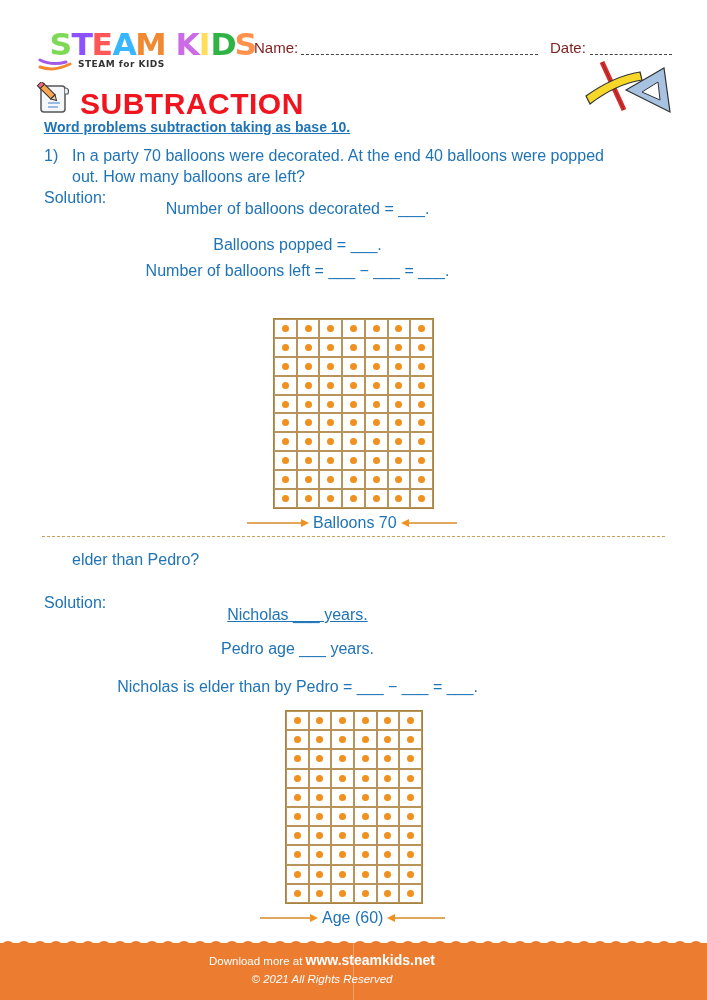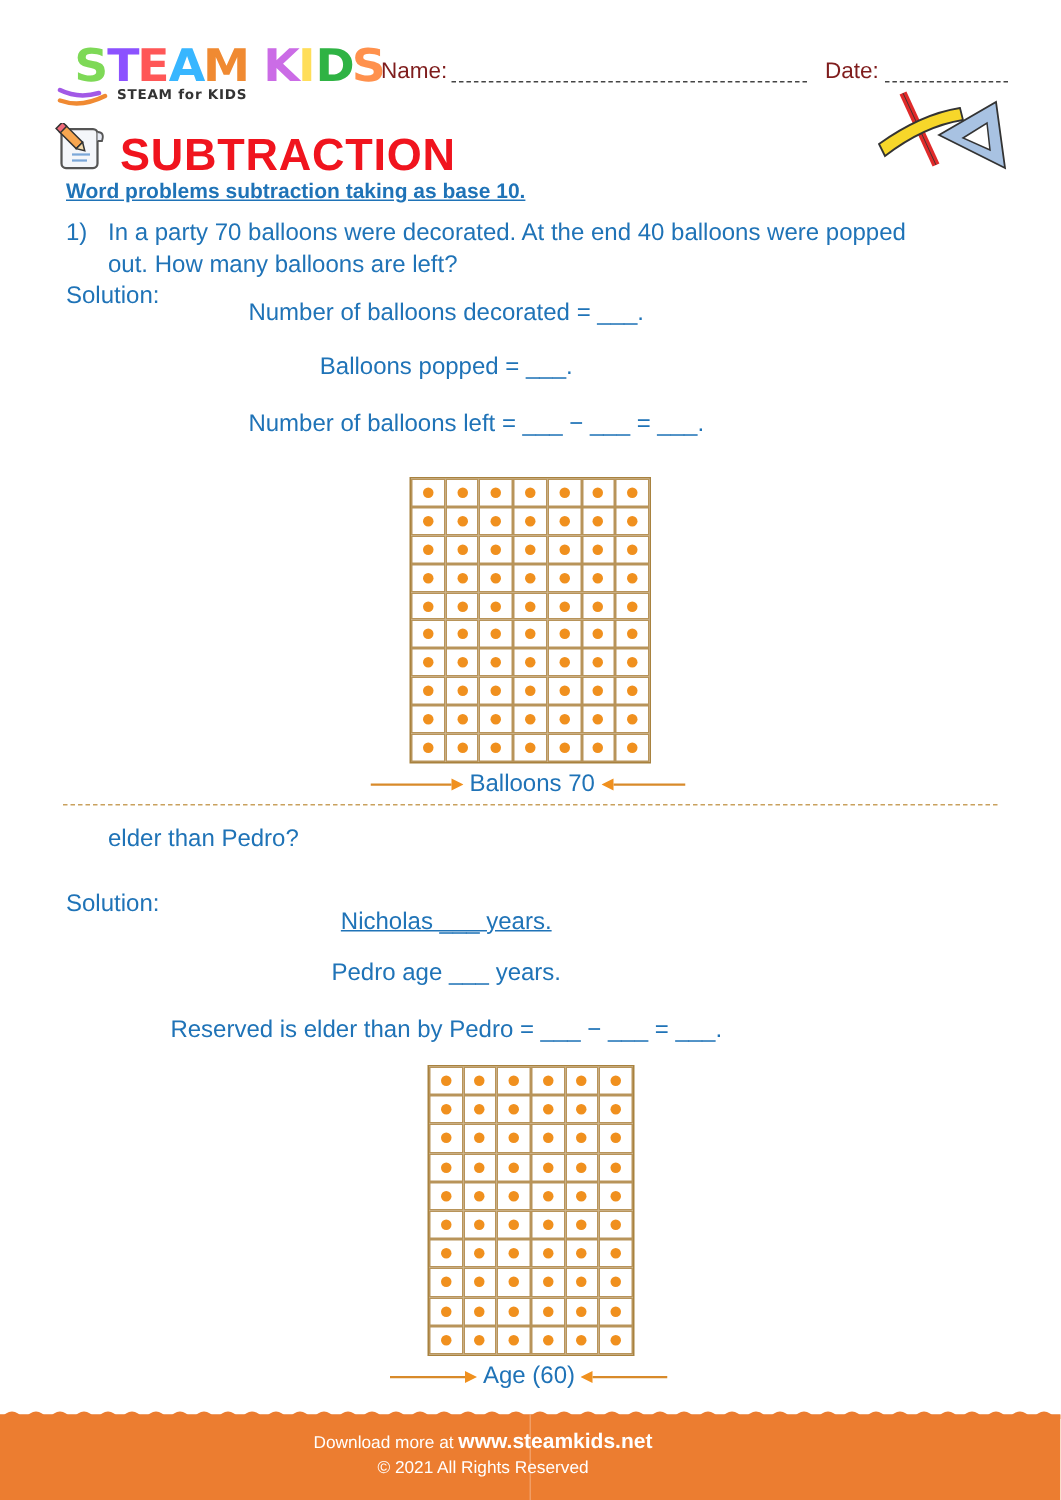--- a/index.html
+++ b/index.html
@@ -68,21 +68,21 @@
 
 <div class="abs subtitle blue">Word problems subtraction taking as base 10.</div>
 
 <div class="abs text blue q1">
   <div><span class="qnum">1)</span><span>In a party 70 balloons were decorated. At the end 40 balloons were popped</span></div>
   <div class="indent">out. How many balloons are left?</div>
 </div>
 <div class="abs sol blue" style="left:44px;top:189px;">Solution:</div>
 <div class="abs center-line blue" style="top:200px;">Number of balloons decorated = ___.</div>
 <div class="abs center-line blue" style="top:236px;">Balloons popped = ___.</div>
-<div class="abs center-line blue" style="top:274px;padding-left:20px;">Number of balloons left = ___ − ___ = ___.</div>
+<div class="abs center-line blue" style="top:262px;">Number of balloons left = ___ − ___ = ___.</div>
 
 <div class="abs grid" id="grid1" style="left: 273px; top: 318px; width: 159px; height: 189px; grid-template-columns: repeat(7, 1fr); grid-template-rows: repeat(10, 1fr);">
     <div class="cell">
       <div class="dot"></div>
     </div>
     <div class="cell">
       <div class="dot"></div>
     </div>
     <div class="cell">
       <div class="dot"></div>
@@ -303,21 +303,21 @@
 </div>
 
 <div class="abs sep"></div>
 
 <div class="abs text blue q1" style="top:549px;">
   <div class="indent">elder than Pedro?</div>
 </div>
 <div class="abs sol blue" style="left:44px;top:594px;">Solution:</div>
 <div class="abs center-line blue" style="top:606px;text-decoration:underline;">Nicholas ___ years.</div>
 <div class="abs center-line blue" style="top:640px;">Pedro age ___ years.</div>
-<div class="abs center-line blue" style="top:678px;">Reserved is elder than by Pedro = ___  −  ___  =  ___.</div>
+<div class="abs center-line blue" style="top:678px;">Nicholas is elder than by Pedro = ___  −  ___  =  ___.</div>
 
 <div class="abs grid" id="grid2" style="left: 285px; top: 710px; width: 136px; height: 192px; grid-template-columns: repeat(6, 1fr); grid-template-rows: repeat(10, 1fr);">
     <div class="cell">
       <div class="dot"></div>
     </div>
     <div class="cell">
       <div class="dot"></div>
     </div>
     <div class="cell">
       <div class="dot"></div>
@@ -554,13 +554,13 @@
     <path d="M688 10 Q696 0 704 10 Z" fill="#EC7D30"></path>
     <path d="M704 10 Q712 0 720 10 Z" fill="#EC7D30"></path>
     <rect x="0" y="7" width="707" height="3" fill="#EC7D30"></rect>
   </svg>
 <div class="abs footer"></div>
 <div class="abs" style="left:353px;top:943px;width:1px;height:57px;background:rgba(255,255,255,0.25);"></div>
 <div class="abs footer-text" style="top:952px;">
   <span>Download more at</span>
   <span style="font-weight:bold;font-size:14px;">www.steamkids.net</span>
 </div>
-<div class="abs footer-text" style="top:973px;">©  2021 All Rights Reserved</div>
+<div class="abs footer-text" style="top:973px;font-style:italic;">©  2021 All Rights Reserved</div>
 
 </body></html>

